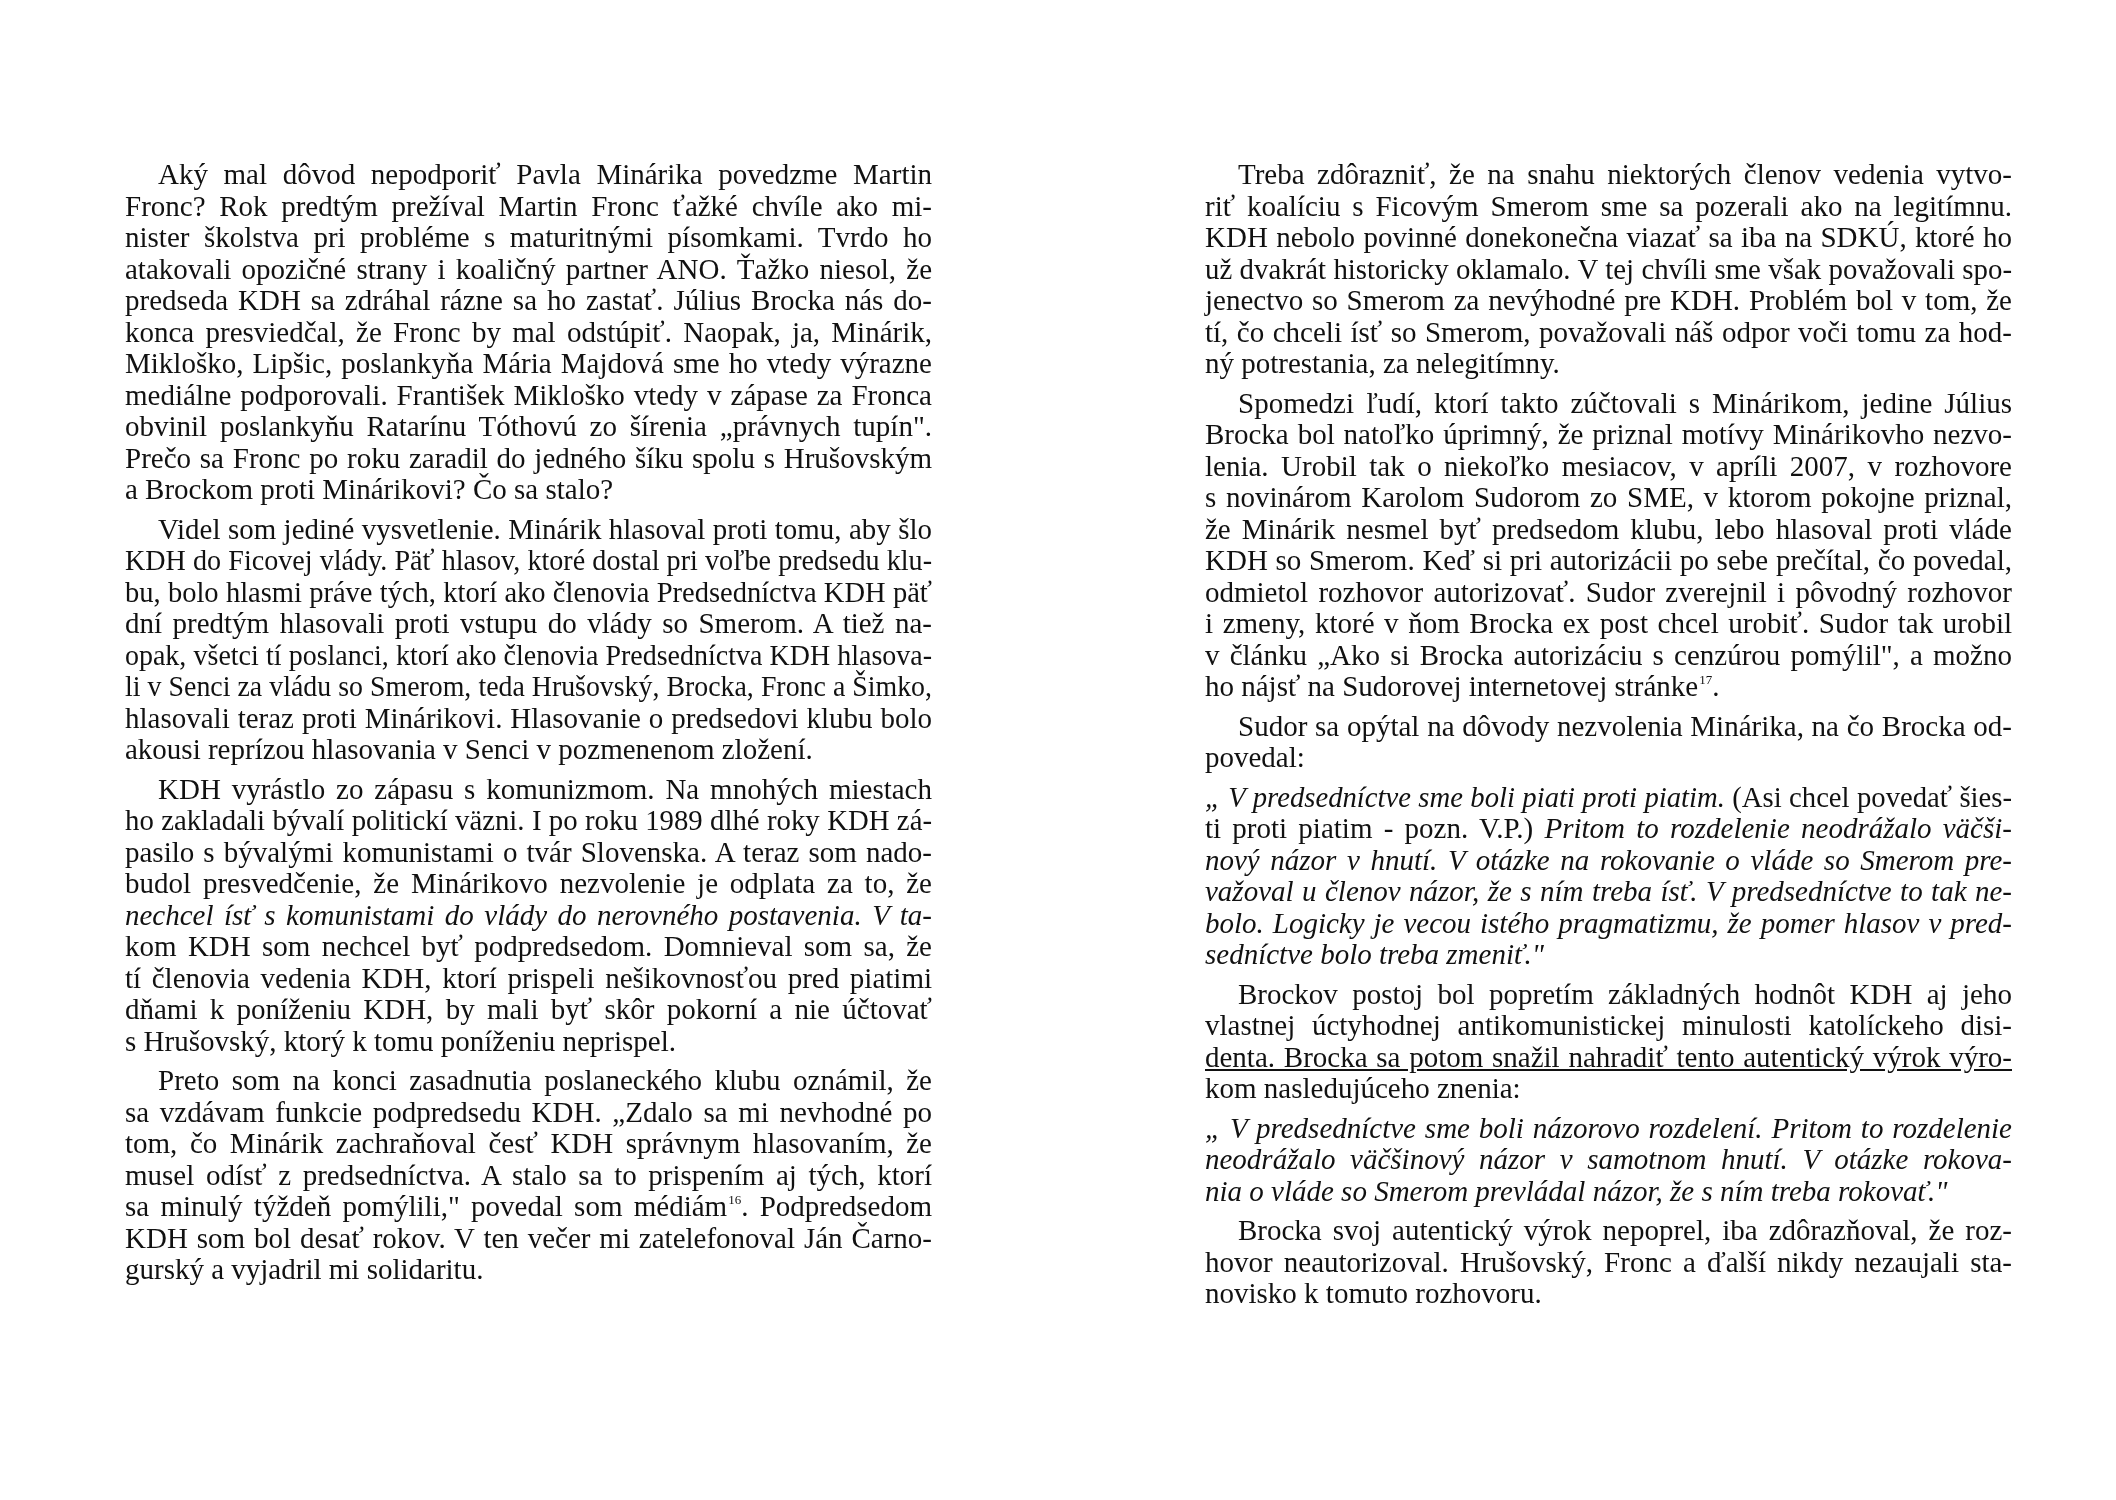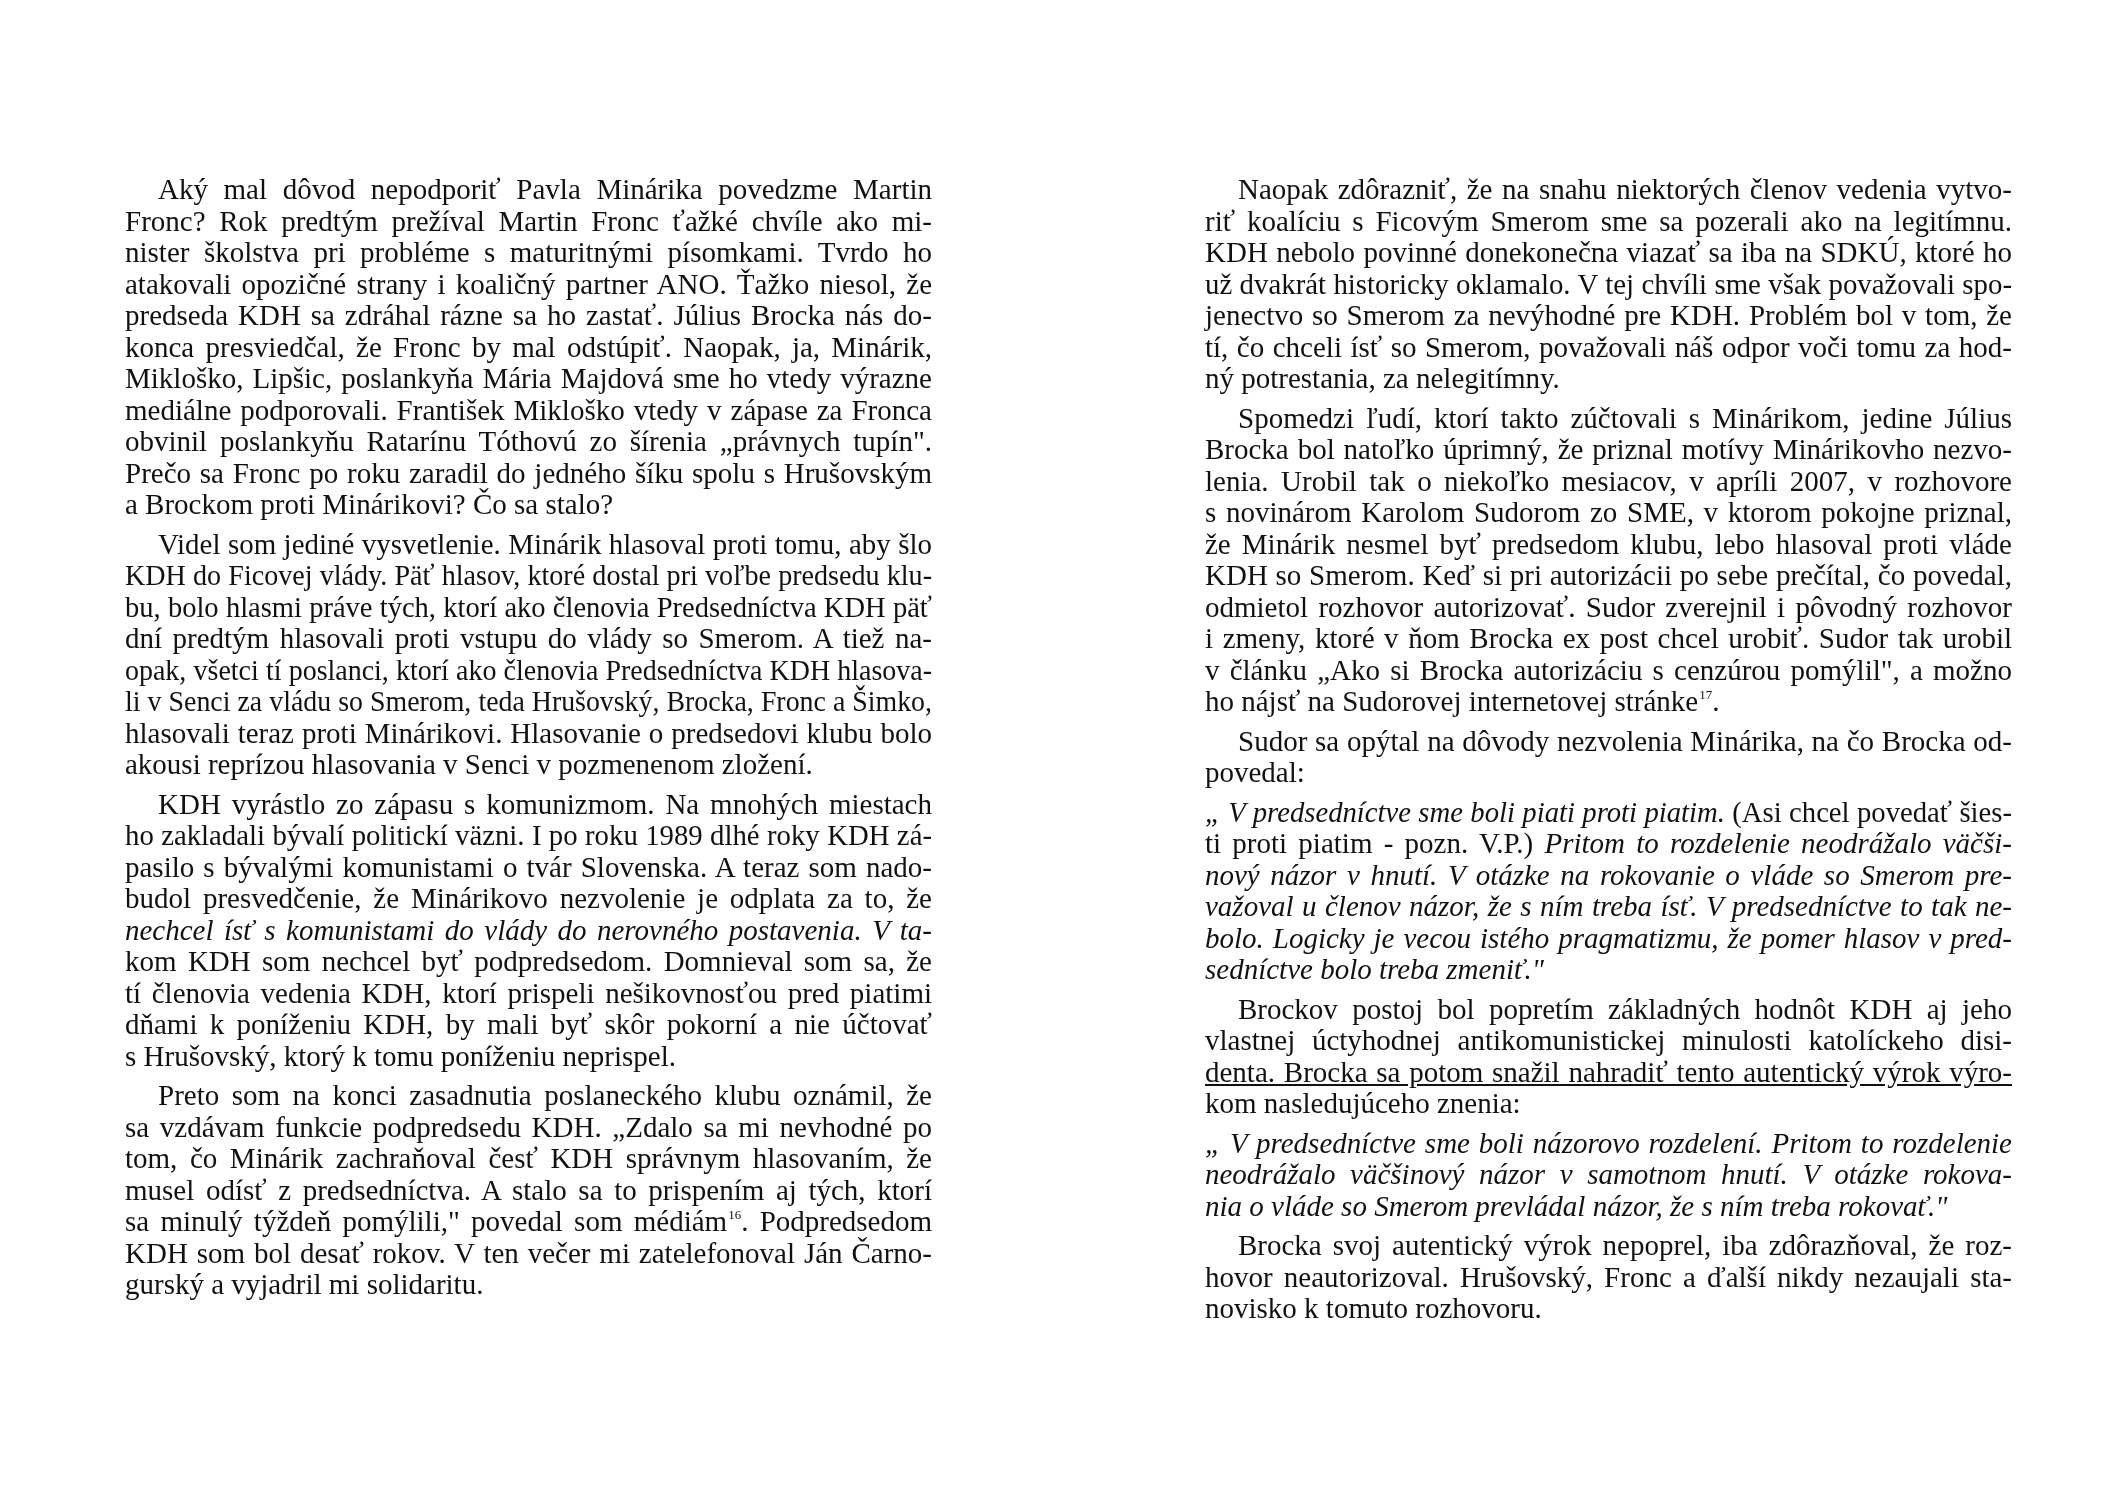--- a/index.html
+++ b/index.html
@@ -1,20 +1,20 @@
 <!DOCTYPE html>
 <html><head>
 <meta charset="utf-8">
 <style>
   html, body { margin: 0; padding: 0; background: #ffffff; }
   body { width: 2116px; height: 1500px; position: relative; overflow: hidden; }
   .page-spread { position: absolute; left: 0; top: 0; width: 2116px; height: 1500px; background: #ffffff; }
   .column {
     position: absolute;
-    top: 174px;
+    top: 159px;
     width: 807px;
     font-family: "Liberation Serif", "DejaVu Serif", serif;
     font-size: 29px;
     color: #111111;
   }
   .column.left { left: 125px; }
   .column.right { left: 1205px; }
   .paragraph { margin: 0 0 8px 0; }
   .line {
     height: 31.5px;
@@ -148,21 +148,21 @@
           <span class="line-inner" style="display: block; width: 807px; transform: scaleX(1);"><span>KDH som bol desať rokov. V ten večer mi zatelefonoval Ján Čarno-</span></span>
         </div>
         <div class="line">
           <span class="line-inner" style="display: block; width: 807px; transform: scaleX(1);"><span>gurský a vyjadril mi solidaritu.</span></span>
         </div>
       </div>
     </div>
   <div class="column right">
       <div class="paragraph">
         <div class="line full indent">
-          <span class="line-inner" style="display: block; width: 807px; transform: scaleX(1);"><span>Naopak zdôrazniť, že na snahu niektorých členov vedenia vytvo-</span></span>
+          <span class="line-inner" style="display: block; width: 807px; transform: scaleX(1);"><span>Treba zdôrazniť, že na snahu niektorých členov vedenia vytvo-</span></span>
         </div>
         <div class="line full">
           <span class="line-inner" style="display: block; width: 807px; transform: scaleX(1);"><span>riť koalíciu s Ficovým Smerom sme sa pozerali ako na legitímnu.</span></span>
         </div>
         <div class="line full">
           <span class="line-inner" style="display: block; width: 807px; transform: scaleX(1);"><span>KDH nebolo povinné donekonečna viazať sa iba na SDKÚ, ktoré ho</span></span>
         </div>
         <div class="line full">
           <span class="line-inner" style="display: block; width: 812px; transform: scaleX(0.993842);"><span>už dvakrát historicky oklamalo. V tej chvíli sme však považovali spo-</span></span>
         </div>

